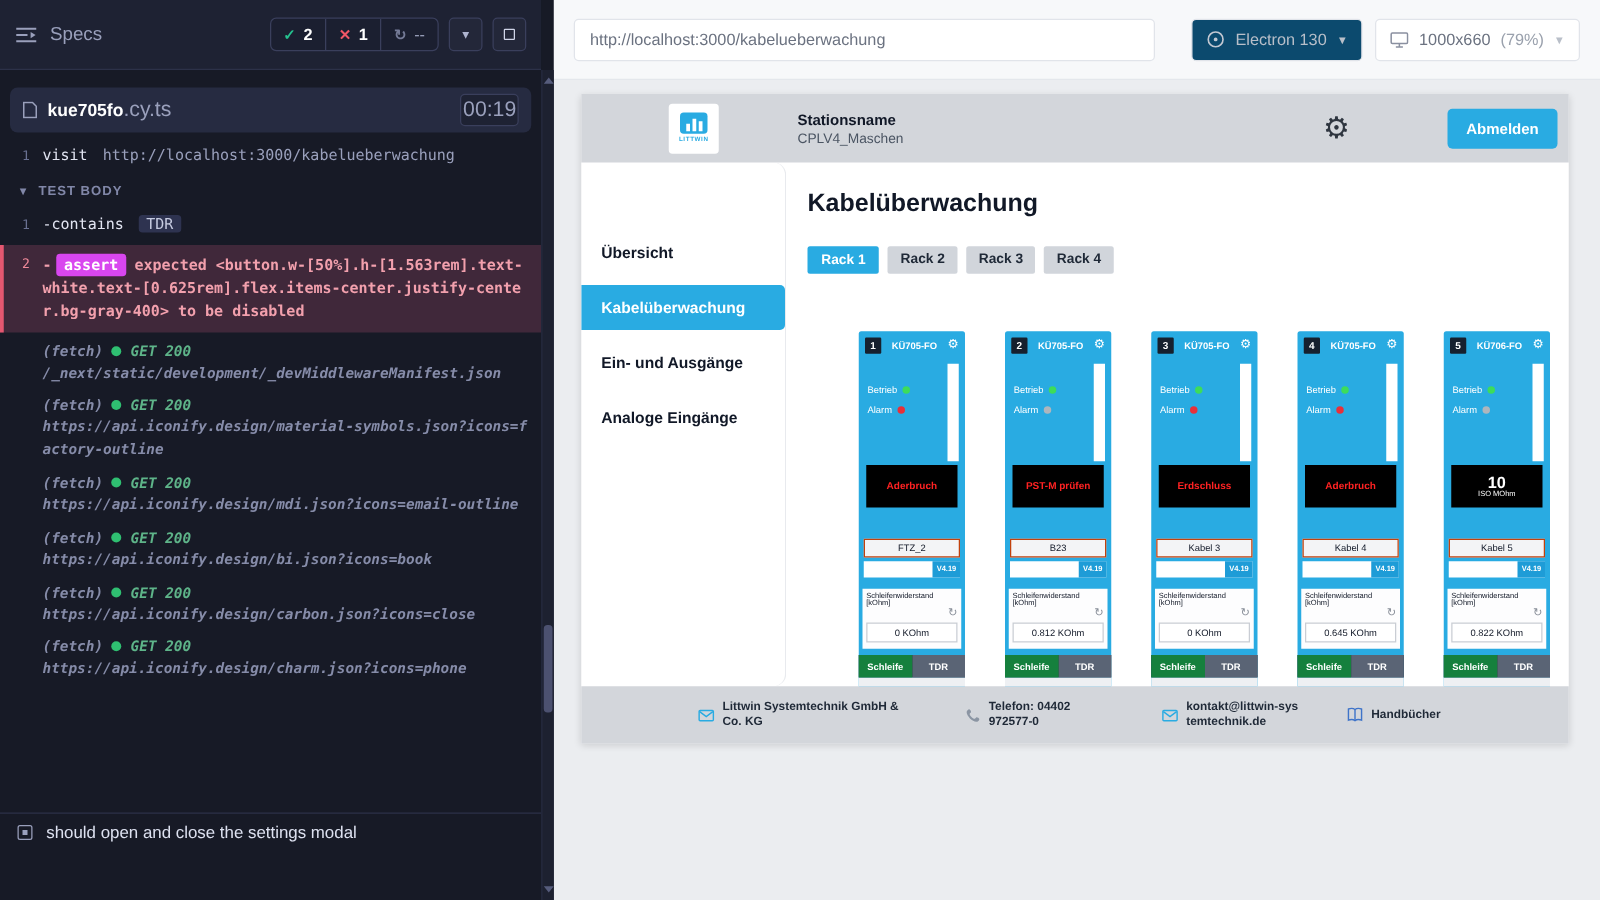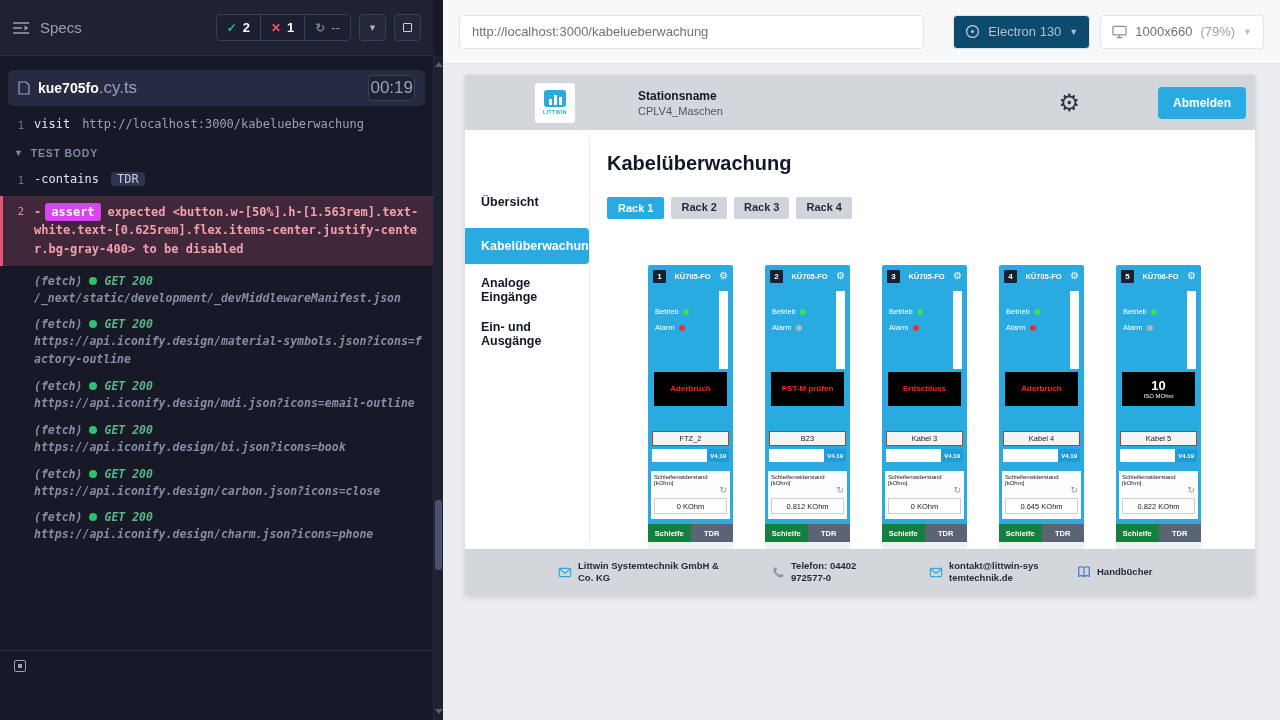--- a/index.html
+++ b/index.html
@@ -77,21 +77,21 @@
   .logo-mark i { display: block; width: 3px; background: #fff; }
   .logo-mark i:nth-child(1){ height: 6px; } .logo-mark i:nth-child(2){ height: 10px; } .logo-mark i:nth-child(3){ height: 8px; }
   .logo-text { font-size: 5px; color: #29abe2; font-weight: bold; letter-spacing: .5px; }
   .station { margin-left: 63px; }
   .station-label { font-size: 12px; font-weight: bold; color: #111827; }
   .station-value { font-size: 11px; color: #4b5563; margin-top: 2px; }
   .hdr-gear { margin-left: auto; font-size: 24px; color: #2f3640; line-height: 1; cursor: pointer; }
   .logout-btn { margin-left: 78px; margin-right: 9px; background: #29abe2; color: #fff; border: none; font-size: 12px; font-weight: bold; padding: 9px 15px; border-radius: 4px; cursor: pointer; font-family: "Liberation Sans", sans-serif; }
 
   .aut-body { flex: 1; display: flex; overflow: hidden; }
-  .aut-side { width: 125px; border-right: 1px solid #e8eaee; padding-top: 50px; flex-shrink: 0; border-radius: 10px; }
+  .aut-side { width: 164px; border-right: 1px solid #e8eaee; padding-top: 50px; flex-shrink: 0; border-radius: 10px; }
   .side-item { height: 44px; display: flex; align-items: center; padding-left: 16px; font-size: 12.5px; color: #111827; font-weight: bold; cursor: pointer; }
   .side-item.active { background: #29abe2; color: #fff; border-top-right-radius: 4px; border-bottom-right-radius: 4px; height: 36px; margin: 4px 0; }
 
   .aut-main { flex: 1; padding: 22px 0 0 17px; overflow: hidden; }
   .aut-title { font-size: 20px; font-weight: bold; color: #111827; }
   .rack-row { display: flex; gap: 7px; margin-top: 22px; }
   .rack { font-size: 11px; padding: 4px 10px; background: #d1d5db; color: #1f2937; border-radius: 2px; font-weight: bold; cursor: pointer; }
   .rack.active { background: #29abe2; color: #fff; padding: 5px 11px; }
 
   .cards { display: flex; gap: 32px; margin: 46px 0 0 41px; }
@@ -284,20 +284,21 @@
             </div>
           </div>
         </div>
 
     </div>
 
     <div class="cy-bottom">
       <span class="test-icon">
           <i></i>
         </span>
+      <span>should open and close the settings modal</span>
     </div>
   </div>
 
   <div class="cy-scroll">
     <div class="scroll-arrow-up"></div>
     <div class="scroll-thumb"></div>
     <div class="scroll-arrow-down"></div>
   </div>
 </aside>
 
@@ -349,25 +350,25 @@
 
             <div class="side-item">
               <span>Übersicht</span>
             </div>
 
             <div class="side-item active">
               <span>Kabelüberwachung</span>
             </div>
 
             <div class="side-item">
+              <span>Ein- und Ausgänge</span>
+            </div>
+
+            <div class="side-item">
               <span>Analoge Eingänge</span>
-            </div>
-
-            <div class="side-item">
-              <span>Ein- und Ausgänge</span>
             </div>
           </nav>
 
         <section class="aut-main">
           <h1 class="aut-title">Kabelüberwachung</h1>
 
           <div class="rack-row">
 
               <div class="rack active">
                 <span>Rack 1</span>

